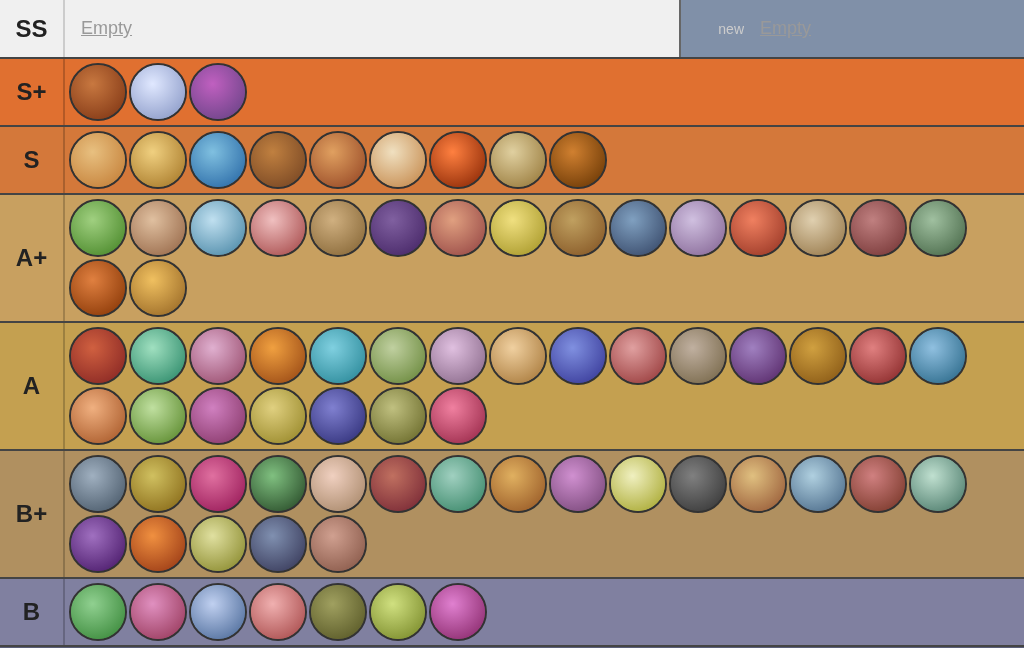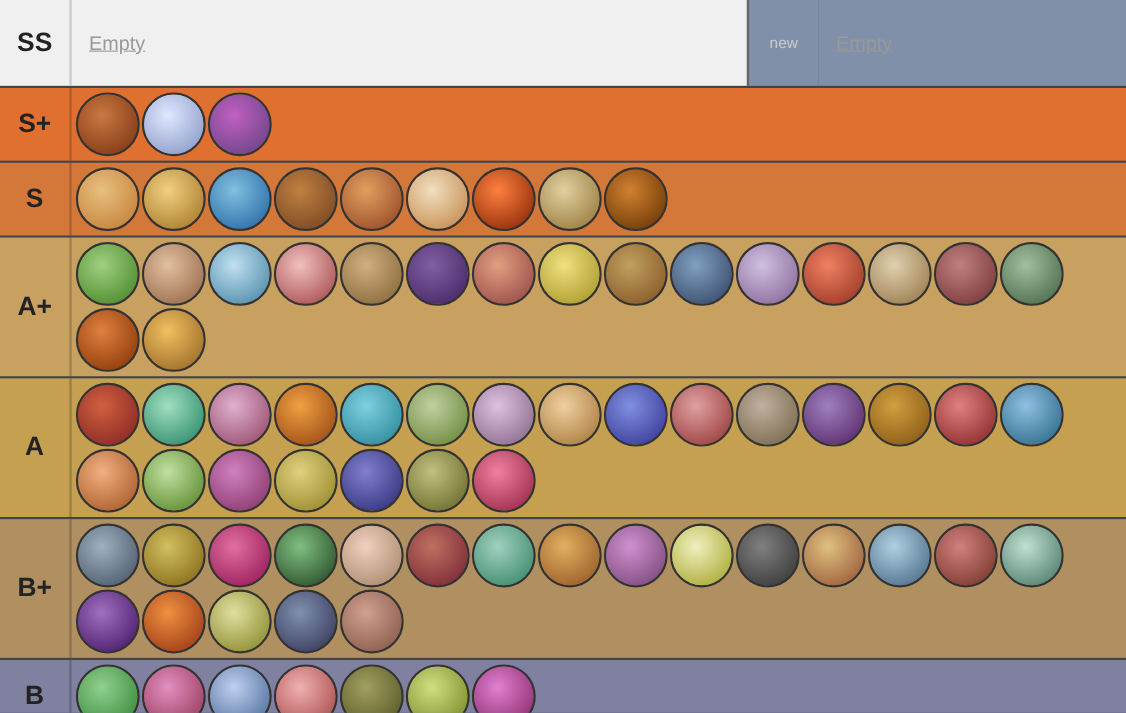--- a/index.html
+++ b/index.html
@@ -39,21 +39,21 @@
       display: flex;
       align-items: center;
       flex-wrap: wrap;
       padding: 4px 4px;
       gap: 2px;
     }
 
     
     .header-row {
       display: flex;
-      height: 80px;
+      height: 59px;
       border-bottom: 2px solid #444;
     }
     .header-ss {
       width: 65px;
       background: #f0f0f0;
       display: flex;
       align-items: center;
       justify-content: center;
       font-size: 24px;
       font-weight: bold;
@@ -67,21 +67,21 @@
       align-items: center;
       padding-left: 8px;
       font-size: 20px;
       color: #aaa;
     }
     .header-new {
       width: 65px;
       background: #8090a8;
       display: flex;
       align-items: center;
-      justify-content: center;
+      justify-content: flex-end;
       font-size: 14px;
       color: #ccc;
       border-left: 2px solid #666;
     }
     .header-new-empty {
       width: 280px;
       background: #8090a8;
       display: flex;
       align-items: center;
       padding-left: 8px;

